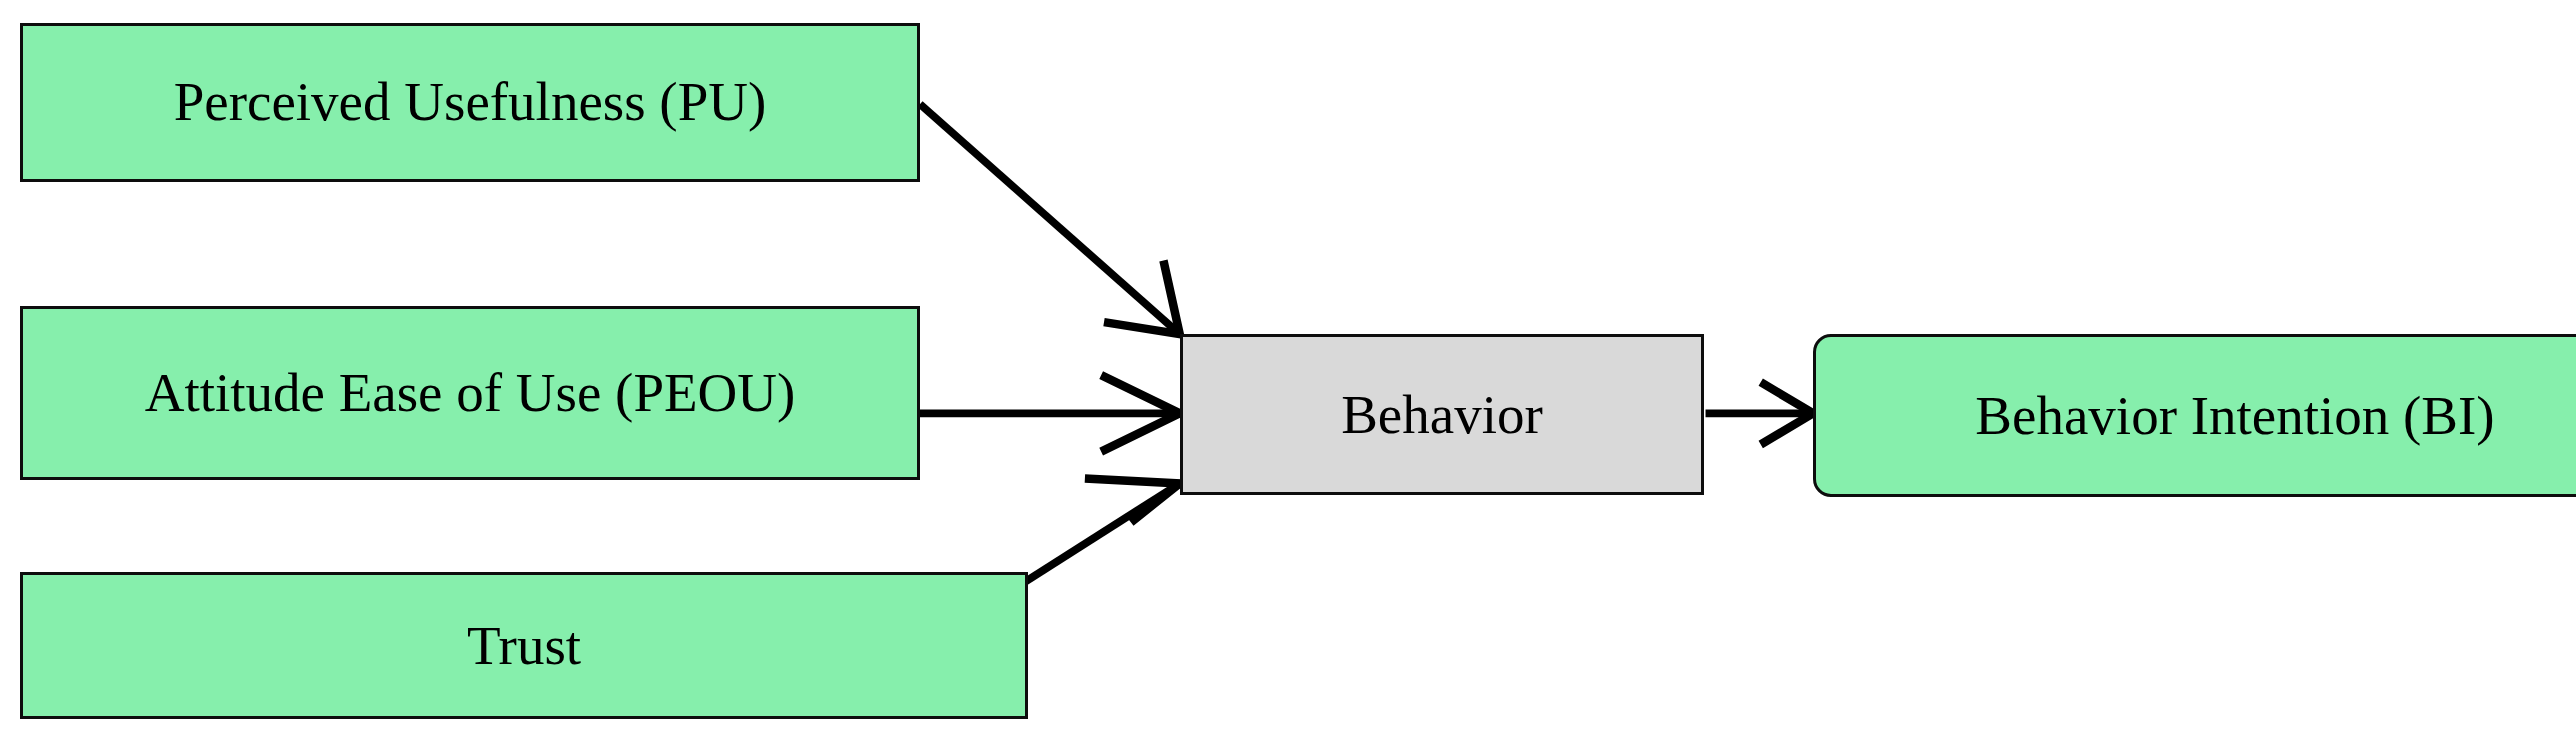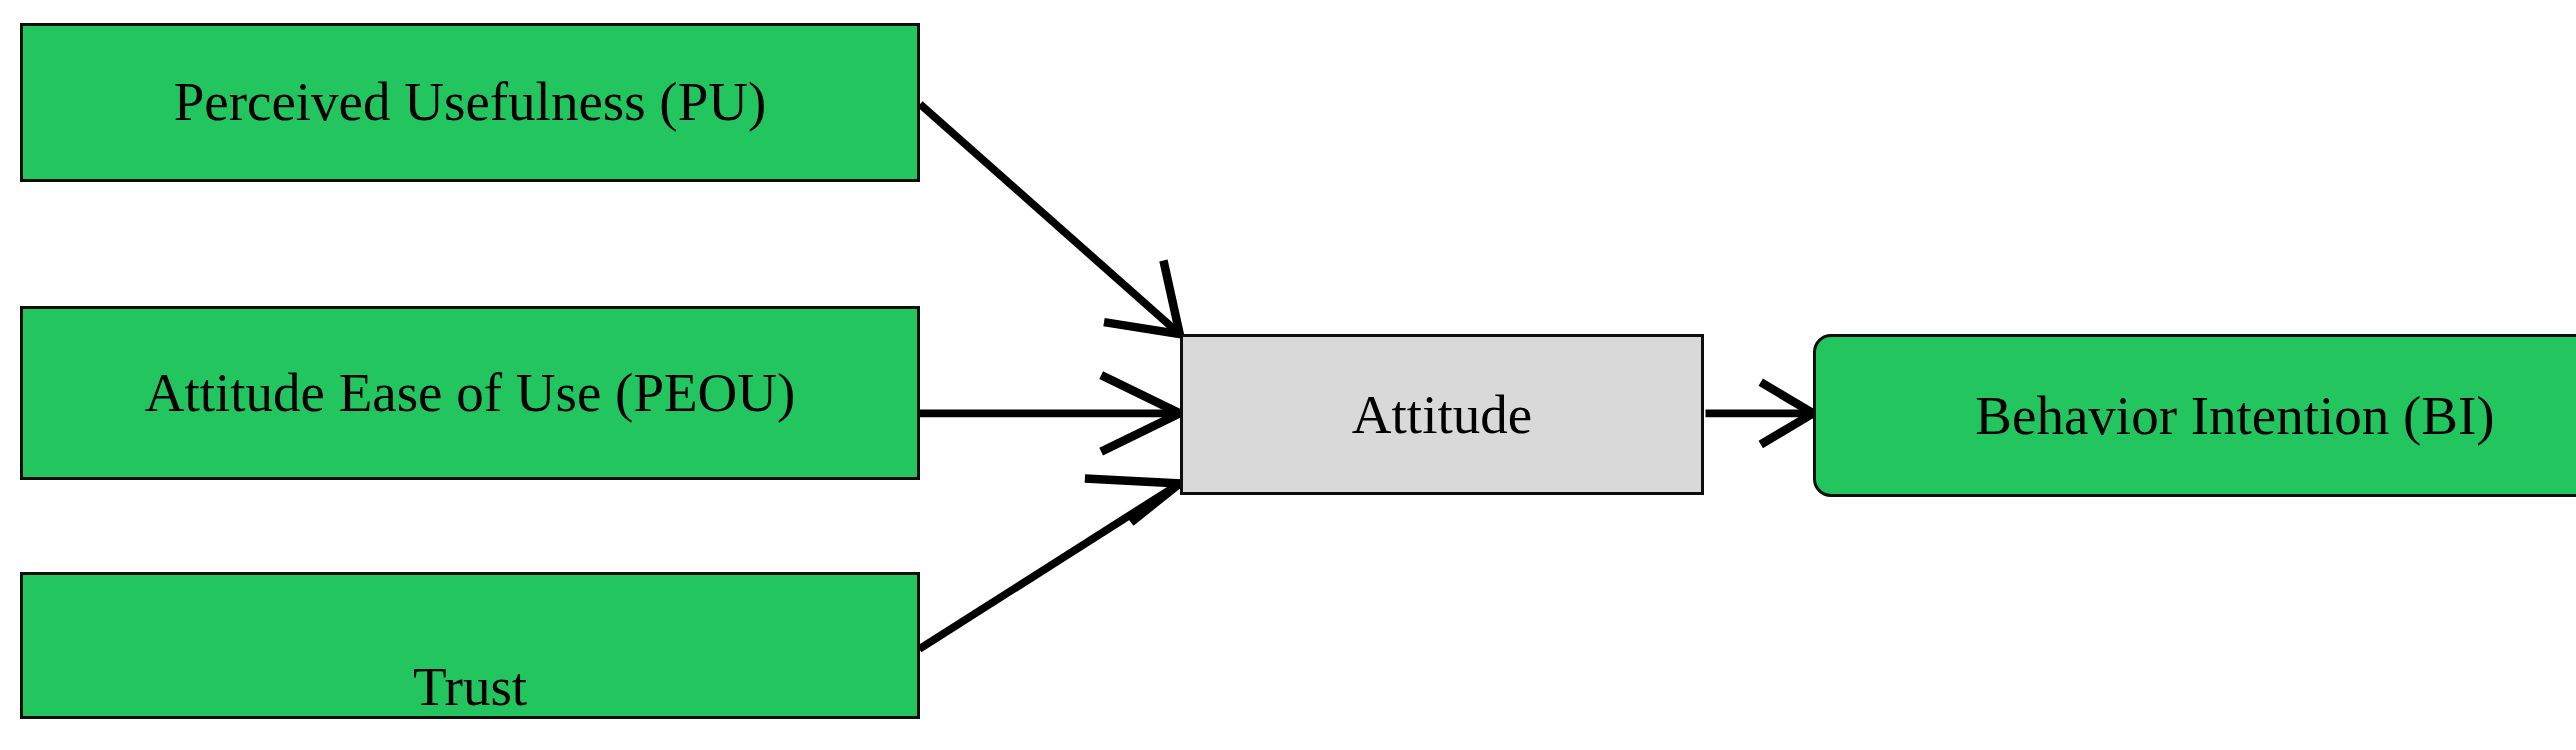--- a/index.html
+++ b/index.html
@@ -14,21 +14,21 @@
     position: relative;
     width: 2576px;
     height: 751px;
     background: #ffffff;
     overflow: hidden;
   }
   .node-box {
     position: absolute;
     box-sizing: border-box;
     border: 3.5px solid #0d0d0d;
-    background: #22c55e;
+    background: #86efac;
     display: flex;
     align-items: center;
     justify-content: center;
     text-align: center;
   }
   .node-box.shaded {
     background: #d9d9d9;
   }
   .node-label {
     font-family: "Liberation Serif", "DejaVu Serif", serif;
@@ -83,26 +83,26 @@
   </svg>
 
   <div class="node-box" style="left:20px; top:22.6px; width:900px; height:159px;">
     <span class="node-label">Perceived Usefulness (PU)</span>
   </div>
 
   <div class="node-box" style="left:20px; top:306px; width:900px; height:174px;">
     <span class="node-label">Attitude Ease of Use (PEOU)</span>
   </div>
 
-  <div class="node-box" style="left:20px; top:572px; width:900px; height:147px;align-items:flex-end;">
+  <div class="node-box" style="left:20px; top:572px; width:1008px; height:147px;">
     <span class="node-label">Trust</span>
   </div>
 
   <div class="node-box shaded" style="left:1180px; top:334px; width:524px; height:161px;">
-    <span class="node-label">Attitude</span>
+    <span class="node-label">Behavior</span>
   </div>
 
   <div class="node-box" style="left:1813px; top:334px; width:844px; height:163px;border-radius:18px;">
     <span class="node-label">Behavior Intention (BI)</span>
   </div>
 
 </div>
 
 
 </body></html>

